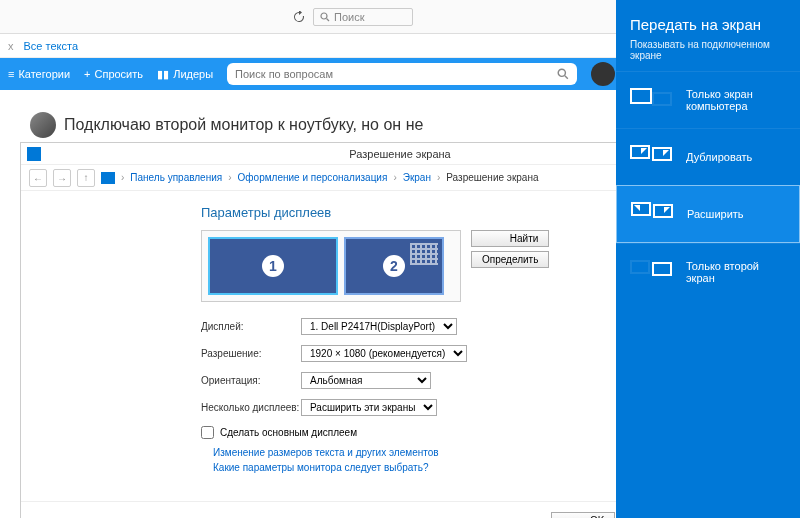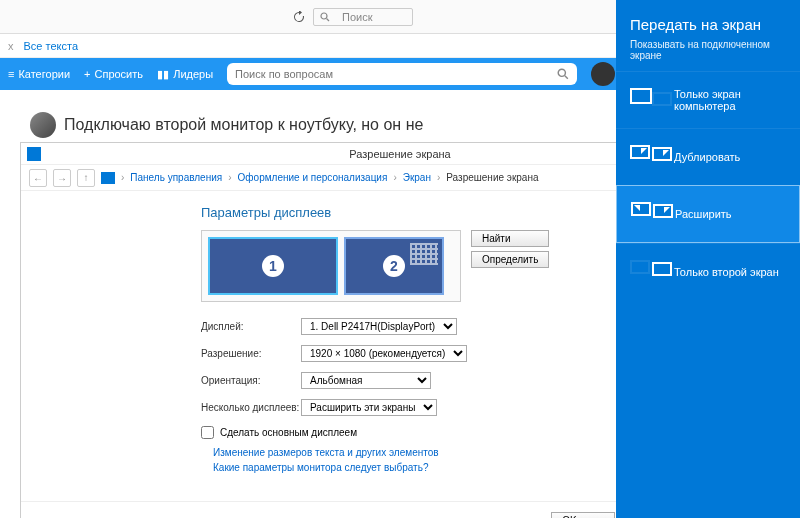--- a/index.html
+++ b/index.html
@@ -1,20 +1,20 @@
 <!DOCTYPE html>
 <html><head>
 <meta charset="utf-8">
 <style>
 *{box-sizing:border-box;margin:0;padding:0;font-family:"Segoe UI",Arial,sans-serif}
 body{width:800px;height:518px;overflow:hidden;background:#fff;position:relative;font-size:11px}
 .browser-bar{height:34px;background:#fafafa;border-bottom:1px solid #ddd;display:flex;align-items:center;padding:0 8px;gap:6px}
 .browser-bar .spacer{flex:1}
 .browser-bar .refresh{width:16px;height:16px;display:flex;align-items:center;justify-content:center;color:#555}
-.browser-bar .search{display:flex;align-items:center;gap:12px;border:1px solid #ccc;padding:2px 6px;border-radius:2px;color:#888;width:100px}
+.browser-bar .search{display:flex;align-items:center;gap:4px;border:1px solid #ccc;padding:2px 6px;border-radius:2px;color:#888;width:100px}
 .browser-bar .icon-btn{width:18px;height:18px;display:flex;align-items:center;justify-content:center;color:#555}
 .tabs-row{height:24px;display:flex;align-items:center;padding:0 8px;gap:10px;border-bottom:1px solid #eee;color:#0078d7;font-size:11px}
 .tabs-row .x{color:#999;cursor:pointer}
 .blue-toolbar{height:32px;background:#2196f3;display:flex;align-items:center;padding:0 8px;gap:14px;color:#fff;font-size:11px}
 .blue-toolbar .tb-item{display:flex;align-items:center;gap:4px;cursor:pointer}
 .blue-toolbar .tb-search{flex:1;max-width:350px;background:#fff;height:22px;border-radius:6px;display:flex;align-items:center;padding:0 8px;color:#888}
 .blue-toolbar .tb-search input{border:none;outline:none;flex:1;font-size:11px}
 .blue-toolbar .avatar{width:24px;height:24px;border-radius:50%;background:#333}
 .page-body{padding:10px 20px;position:relative}
 .q-title{display:flex;align-items:center;gap:8px;margin:12px 0 4px 10px}
@@ -31,36 +31,36 @@
 .win-content{padding:14px 20px 14px 180px;position:relative}
 .section-title{color:#1a6fb0;font-size:13px;margin-bottom:10px}
 .monitors-row{display:flex;gap:10px;align-items:flex-start}
 .monitors{background:#fafafa;border:1px solid #ccc;padding:6px;display:flex;gap:6px;width:260px}
 .monitor{background:#3a5a9a;border:2px solid #7aa8e8;position:relative;display:flex;align-items:center;justify-content:center;height:58px}
 .monitor.m1{width:130px;border-color:#4fc3f7}
 .monitor.m2{width:100px}
 .monitor .num{width:22px;height:22px;border-radius:50%;background:#fff;color:#3a5a9a;display:flex;align-items:center;justify-content:center;font-weight:bold;font-size:14px}
 .monitor.m2 .grid{position:absolute;right:4px;top:4px;width:28px;height:22px;background:repeating-linear-gradient(90deg,#fff 0 2px,transparent 2px 5px),repeating-linear-gradient(0deg,#fff 0 2px,transparent 2px 5px);opacity:.6}
 .btn-col{display:flex;flex-direction:column;gap:4px}
-.win-btn{border:1px solid #aaa;background:linear-gradient(#fdfdfd,#e8e8e8);padding:2px 10px;font-size:10px;min-width:64px;text-align:left;cursor:pointer}
+.win-btn{border:1px solid #aaa;background:linear-gradient(#fdfdfd,#e8e8e8);padding:2px 10px;font-size:10px;min-width:64px;text-align:right;cursor:pointer}
 .form-rows{margin-top:16px}
 .form-row{display:flex;align-items:center;margin-bottom:10px;font-size:10px}
 .form-row .label{width:100px;color:#333}
 .form-row select{border:1px solid #aaa;font-size:10px;padding:1px 4px;min-width:130px;background:#fff}
 .checkbox-row{display:flex;gap:6px;font-size:10px;margin:8px 0;justify-content:space-between}
 .checkbox-row .cb-left{display:flex;align-items:center;gap:6px}
 .link{color:#0066cc;font-size:10px;cursor:pointer}
 .links-block .link{display:block;margin:4px 12px}
 .btn-row{display:flex;justify-content:flex-end;gap:6px;padding:10px 14px;border-top:1px solid #eee;margin-top:10px}
 .btn-row .win-btn.disabled{color:#aaa}
 .side-panel{position:absolute;right:0;top:0;width:184px;height:518px;background:#0078d7;color:#fff;display:flex;flex-direction:column}
 .side-panel .sp-header{padding:16px 14px 10px}
 .side-panel .sp-title{font-size:15px;font-weight:300;margin-bottom:6px}
 .side-panel .sp-sub{font-size:10px;opacity:.9}
-.sp-item{padding:14px;display:flex;align-items:center;cursor:pointer;border-top:1px solid rgba(255,255,255,.08)}
+.sp-item{padding:14px;display:flex;align-items:center;gap:12px;cursor:pointer;border-top:1px solid rgba(255,255,255,.08)}
 .sp-item.selected{background:#1088e7;border:1px solid rgba(255,255,255,.5)}
 .sp-item .sp-label{font-size:11px}
 .sp-icon{width:44px;height:28px;position:relative;flex-shrink:0}
 .sp-icon .mon-a{position:absolute;border:2px solid #fff;background:#0078d7}
 .sp-icon .mon-b{position:absolute;border:2px solid #fff;background:#0078d7}
 .sp-icon.pc-only .mon-a{left:0;top:2px;width:22px;height:16px}
 .sp-icon.pc-only .mon-b{left:22px;top:6px;width:20px;height:14px;opacity:.3;border-color:rgba(255,255,255,.3)}
 .sp-icon.dup .mon-a{left:0;top:2px;width:20px;height:14px}
 .sp-icon.dup .mon-b{left:22px;top:4px;width:20px;height:14px}
 .sp-icon.dup .mon-a::after,.sp-icon.dup .mon-b::after{content:"";position:absolute;right:1px;top:1px;width:0;height:0;border-left:6px solid #fff;border-bottom:6px solid transparent}

